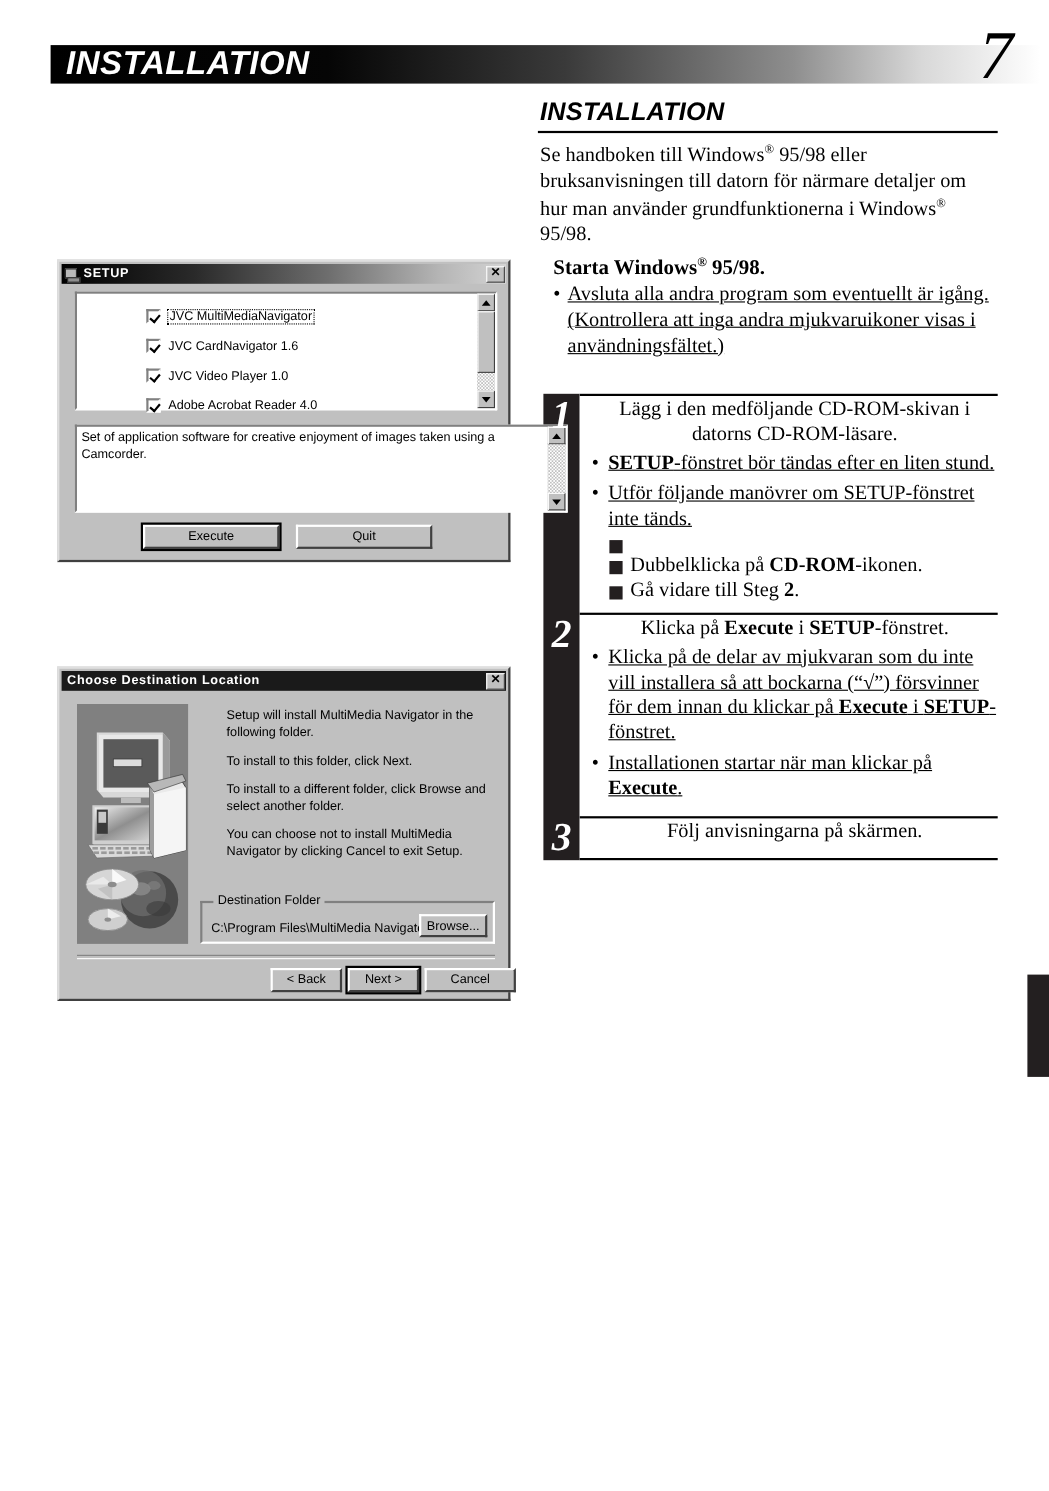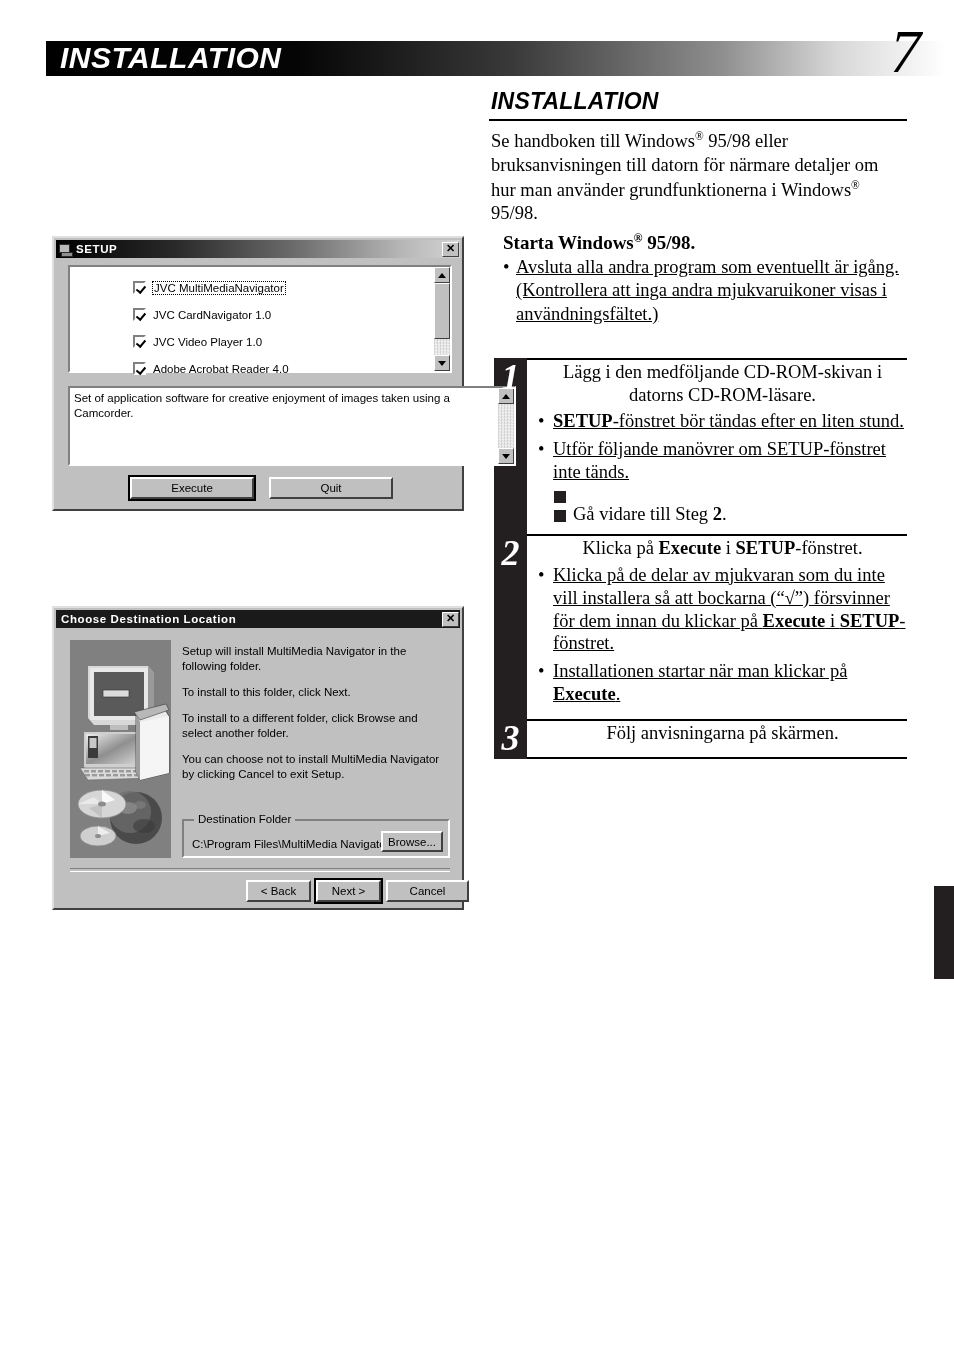--- a/index.html
+++ b/index.html
@@ -346,20 +346,21 @@
     top: -8px; left: 10px;
     background: #c0c0c0;
     padding: 0 4px;
     font-size: 11.5px;
   }
   .dlg-text {
     font-size: 11.5px;
     color: #000;
     line-height: 1.3;
     margin-bottom: 11px;
+    margin-left: 24px;
   }
   .ill {
     background: #808080;
     position: relative;
     overflow: hidden;
   }
 
   
   .edge-tab {
     position: absolute;
@@ -409,20 +410,26 @@
           <span class="bullet-txt"><span style="font-weight: bold;">SETUP</span><span>-fönstret bör tändas efter en liten stund.</span></span>
         </div>
         <div class="step-bullet">
           <span class="bullet-dot">•</span>
           <span class="bullet-txt"><span>Utför följande manövrer om SETUP-fönstret inte tänds.</span></span>
         </div>
         <div class="sq-row">
           <span class="sq-mark">
             <i></i>
           </span>
+        </div>
+        <div class="sq-row">
+          <span class="sq-mark">
+            <i></i>
+          </span>
+          <span><span>Dubbelklicka på </span><span style="font-weight: bold;">CD-ROM</span><span>-ikonen.</span></span>
         </div>
         <div class="sq-row">
           <span class="sq-mark">
             <i></i>
           </span>
           <span><span>Gå vidare till Steg </span><span style="font-weight: bold;">2</span><span>.</span></span>
         </div>
       </div>
     </div>
     <div class="step">
@@ -459,21 +466,21 @@
   </div>
 
   <div class="sunken" style="position:absolute; left:14px; top:27px; width:384px; height:108px;">
     <div style="padding:14px 0 0 28px;margin-left:35px;">
       <div class="list-row selected">
         <span class="chk"></span>
         <span class="lbl">JVC MultiMediaNavigator</span>
       </div>
       <div class="list-row">
         <span class="chk"></span>
-        <span class="lbl">JVC CardNavigator 1.0</span>
+        <span class="lbl">JVC CardNavigator 1.6</span>
       </div>
       <div class="list-row">
         <span class="chk"></span>
         <span class="lbl">JVC Video Player 1.0</span>
       </div>
       <div class="list-row">
         <span class="chk"></span>
         <span class="lbl">Adobe Acrobat Reader 4.0</span>
       </div>
     </div>

